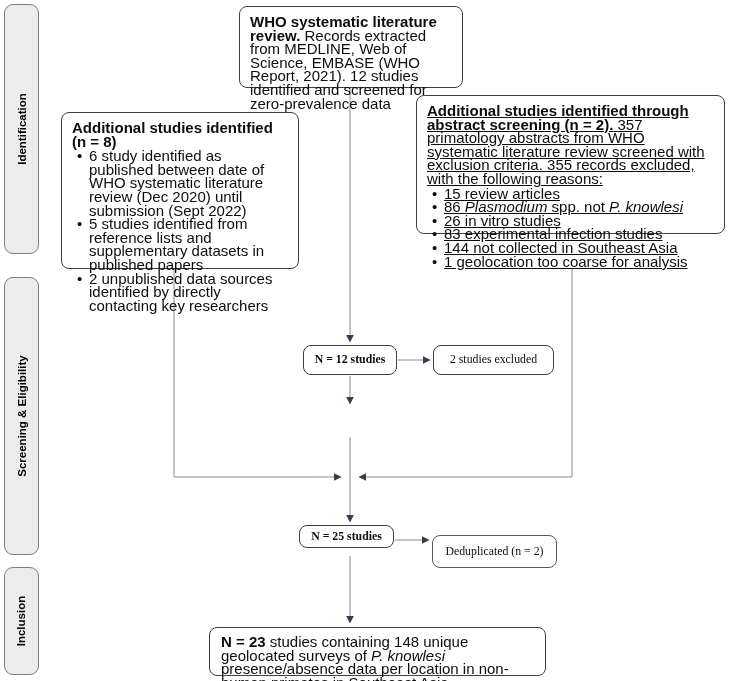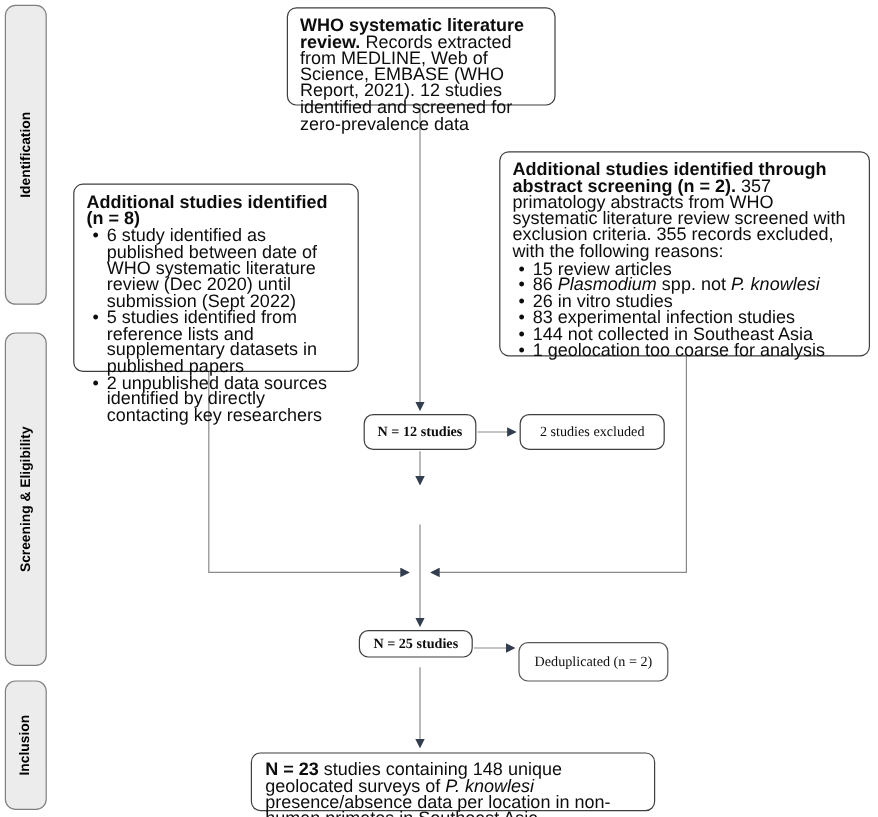--- a/index.html
+++ b/index.html
@@ -51,22 +51,22 @@
     box-sizing: border-box;
     font-size: 15px;
     line-height: 13.6px;
   }
   .box .bold { font-weight: bold; }
   .box .it   { font-style: italic; }
 
   .text-box { padding: 8px 10px; }
 
   #who-review-box   { left: 239px; top: 6px;   width: 224px; height: 82px; }
-  #additional-box   { left: 61px;  top: 112px; width: 238px; height: 157px; margin-top: 41px; }
-  #abstract-box     { left: 416px; top: 126px; width: 309px; height: 171px; }
+  #additional-box   { left: 61px;  top: 112px; width: 238px; height: 157px; }
+  #abstract-box     { left: 416px; top: 95px; width: 309px; height: 139px; text-decoration: underline; }
 
   .center-box {
     display: flex;
     align-items: center;
     justify-content: center;
     text-align: center;
     font-size: 11.8px;
     padding: 2px 4px;
     font-family: Liberation Serif, serif;
   }

